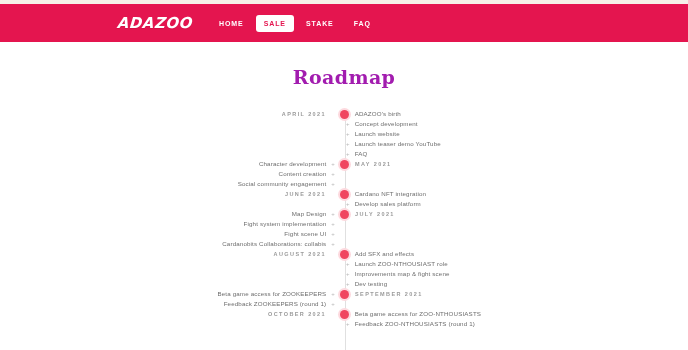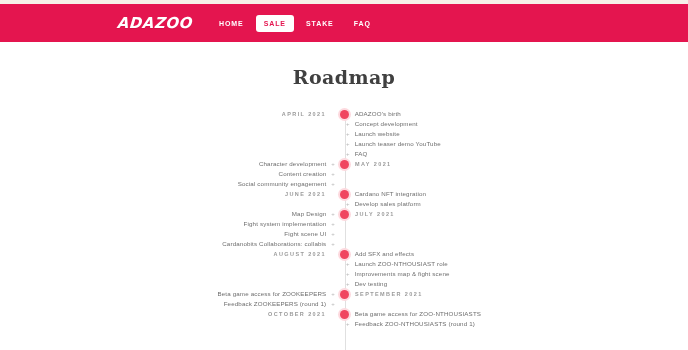--- a/index.html
+++ b/index.html
@@ -61,21 +61,21 @@
     color: #e4154f;
   }
 
   
   .title-wrap {
     text-align: center;
     margin-top: 11px;
   }
   .page-title {
     display: inline-block;
-    color: #404040;
+    color: #a21caf;
     font-family: "DejaVu Serif", serif;
     font-size: 19px;
     font-weight: bold;
     letter-spacing: 0.4px;
   }
 
   
   .timeline {
     position: relative;
     margin-top: 9px;

